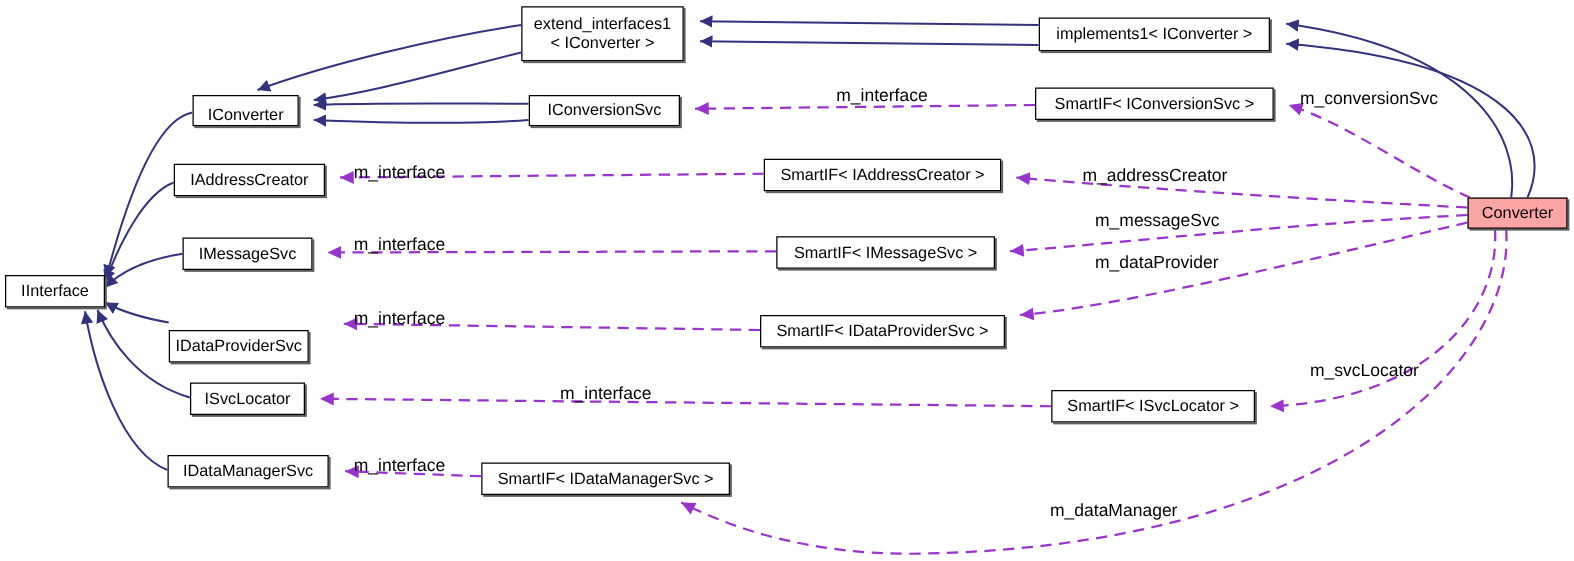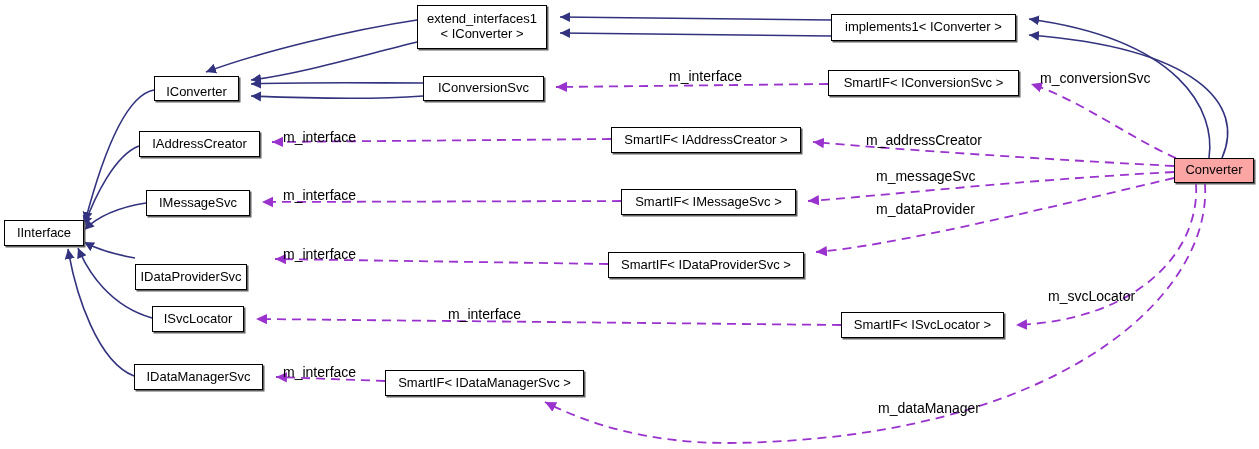--- a/index.html
+++ b/index.html
@@ -197,15 +197,15 @@
   <div class="edge-label" style="left:1040px; top:70px;">m_conversionSvc</div>
   <div class="edge-label" style="left:283px; top:129px;">m_interface</div>
   <div class="edge-label" style="left:866px; top:132px;">m_addressCreator</div>
   <div class="edge-label" style="left:876px; top:168px;">m_messageSvc</div>
   <div class="edge-label" style="left:283px; top:187px;">m_interface</div>
   <div class="edge-label" style="left:876px; top:201px;">m_dataProvider</div>
   <div class="edge-label" style="left:283px; top:246px;">m_interface</div>
   <div class="edge-label" style="left:448px; top:306px;">m_interface</div>
   <div class="edge-label" style="left:1048px; top:288px;">m_svcLocator</div>
   <div class="edge-label" style="left:283px; top:364px;">m_interface</div>
-  <div class="edge-label" style="left:878px; top:400px;">m_dataManager</div>
+  <div class="edge-label" style="left:840px; top:400px;">m_dataManager</div>
 
 </div>
 
 </body></html>

